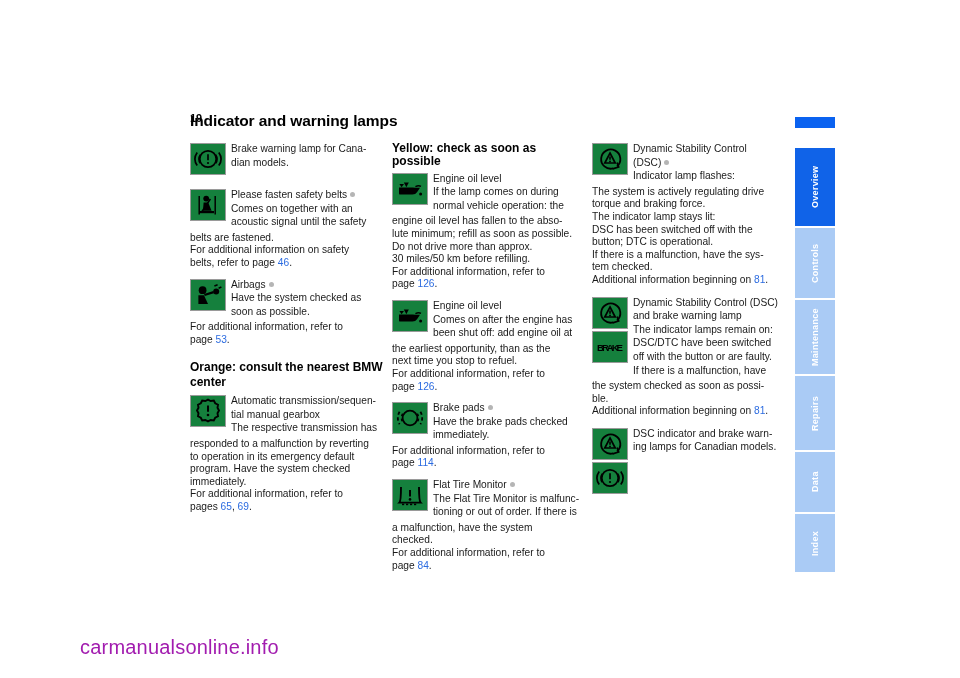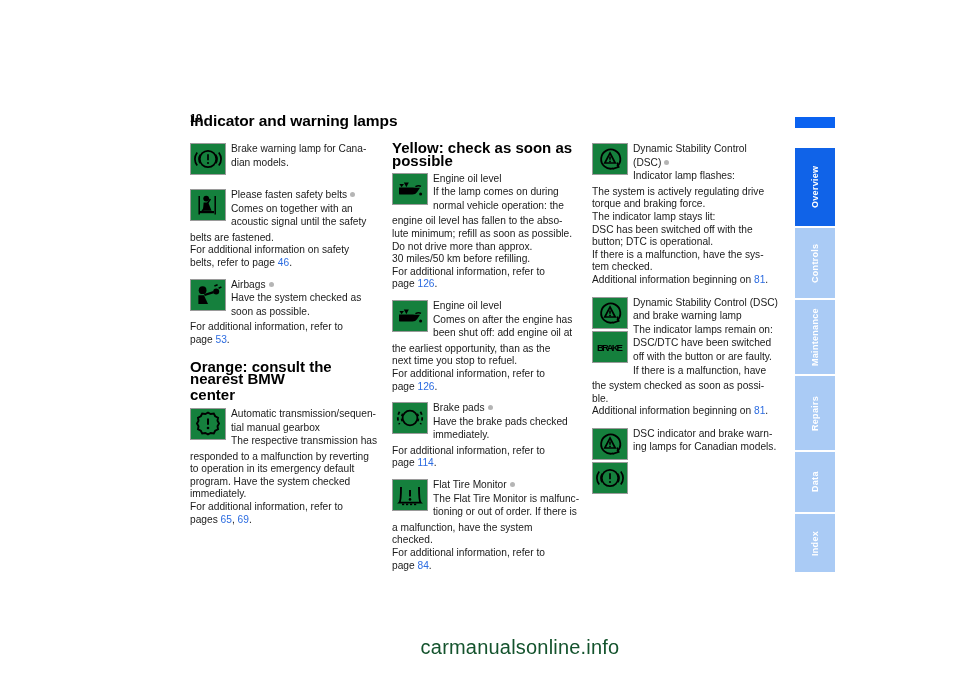--- a/index.html
+++ b/index.html
@@ -53,21 +53,21 @@
     top: 142px;
     font-size: 10.2px;
     line-height: 12.6px;
     color: #1a1a1a;
   }
   .col-1 { left: 190px; width: 195px; }
   .col-2 { left: 392px; width: 195px; }
   .col-3 { left: 592px; width: 195px; }
 
   .sec-heading {
-    font-size: 15px;
+    font-size: 12px;
     font-weight: bold;
     color: #000;
     line-height: 12.8px;
     margin: 0 0 3px 0;
   }
   .sec-heading.spaced { margin-top: 14px; }
 
   
   .entry { position: relative; margin-bottom: 2px; overflow: hidden; }
   .entry .iconwrap {
@@ -127,23 +127,23 @@
     writing-mode: vertical-rl;
     transform: rotate(180deg);
     letter-spacing: 0.3px;
   }
 
   
   .watermark {
     position: absolute;
     left: 0; top: 636px;
     width: 960px;
-    text-align: center;
+    text-align: left;
     font-size: 20px;
-    color: #14532d;
+    color: #a21caf;
     letter-spacing: 0.2px;
     padding-left: 80px;
   }
 </style>
 </head>
 <body>
 
 <div class="page">
 
   <div class="header-row">

